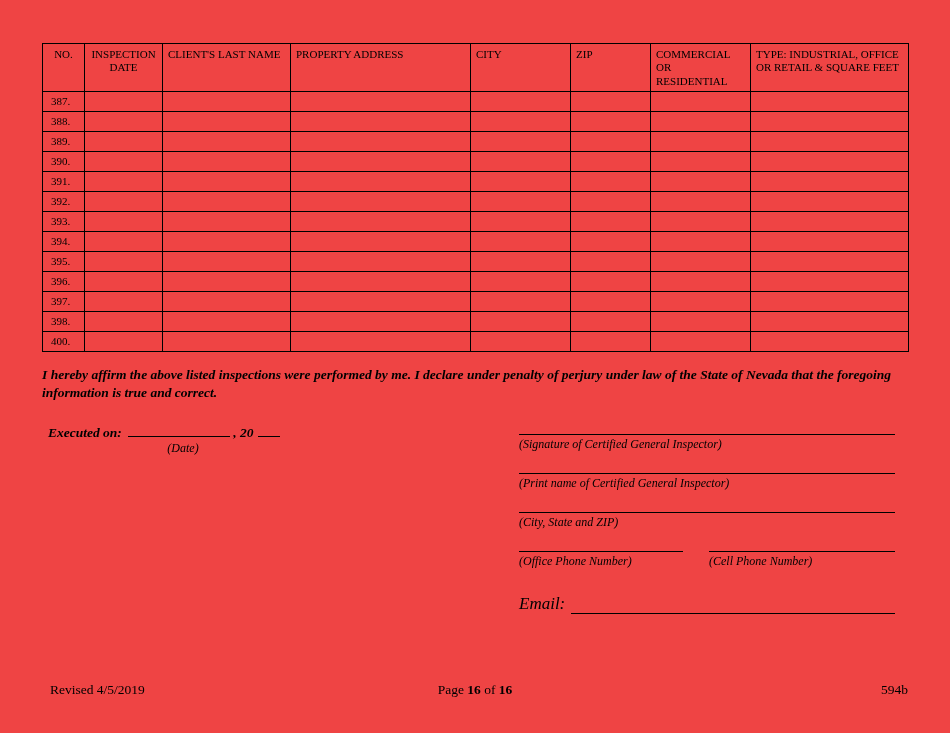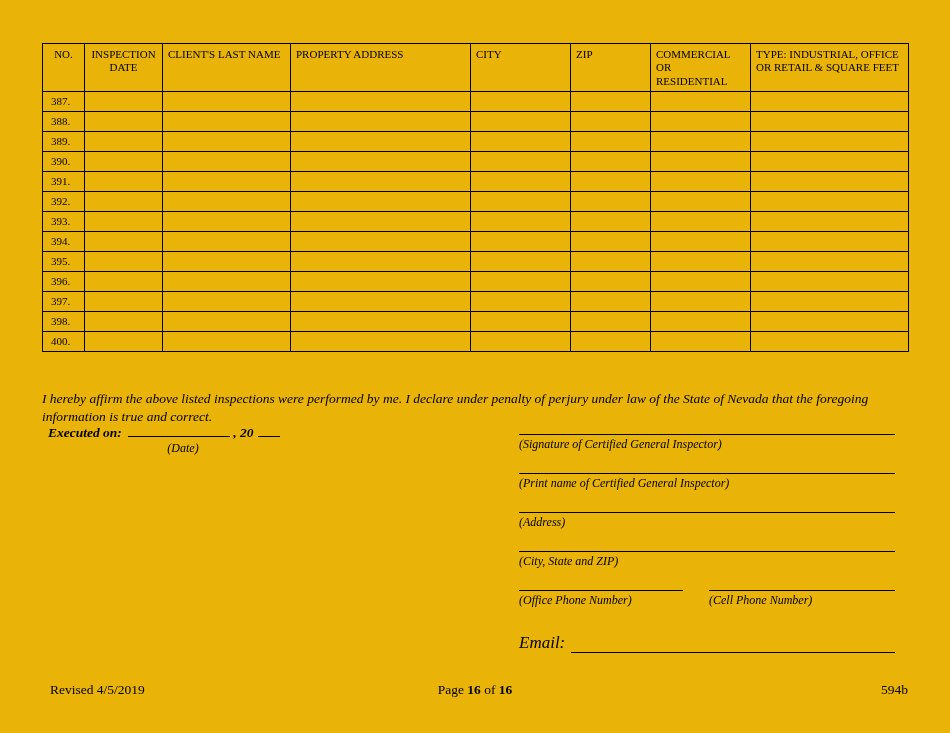--- a/index.html
+++ b/index.html
@@ -3,21 +3,21 @@
 <meta charset="utf-8">
 <style>
   * { margin: 0; padding: 0; box-sizing: border-box; }
   html, body { background: #ffffff; }
   body { font-family: "Liberation Serif", serif; color: #000; }
 
   .page {
     position: relative;
     width: 950px;
     height: 733px;
-    background: #eab308;
+    background: #ef4444;
     overflow: hidden;
   }
 
   
   table.inspection {
     position: absolute;
     left: 42px;
     top: 43px;
     width: 866px;
     border-collapse: collapse;
@@ -40,24 +40,24 @@
   table.inspection td {
     height: 20px;
     padding: 0 0 0 8px;
     vertical-align: middle;
   }
 
   
   .affirmation {
     position: absolute;
     left: 42px;
-    top: 390px;
+    top: 366px;
     width: 856px;
     font-size: 13.5px;
-    font-weight: normal;
+    font-weight: bold;
     font-style: italic;
     line-height: 1.32;
   }
 
   
   .executed-row {
     position: absolute;
     left: 48px;
     top: 424px;
     font-size: 13.5px;
@@ -314,24 +314,20 @@
     <div class="sig-field">
       <div class="sig-line"></div>
       <div class="sig-label">(Signature of Certified General Inspector)</div>
     </div>
 
     <div class="sig-field">
       <div class="sig-line"></div>
       <div class="sig-label">(Print name of Certified General Inspector)</div>
     </div>
 
-    <div class="sig-field">
-      <div class="sig-line"></div>
-      <div class="sig-label">(Address)</div>
-    </div>
 
     <div class="sig-field">
       <div class="sig-line"></div>
       <div class="sig-label">(City, State and ZIP)</div>
     </div>
 
     <div class="phone-row">
       <div class="sig-field phone-field office">
         <div class="sig-line"></div>
         <div class="sig-label">(Office Phone Number)</div>

